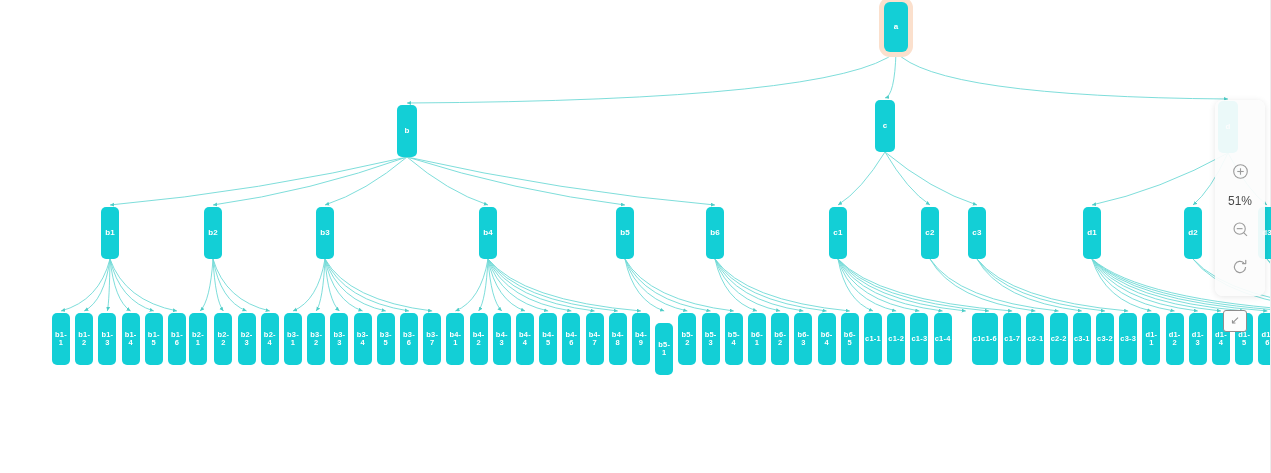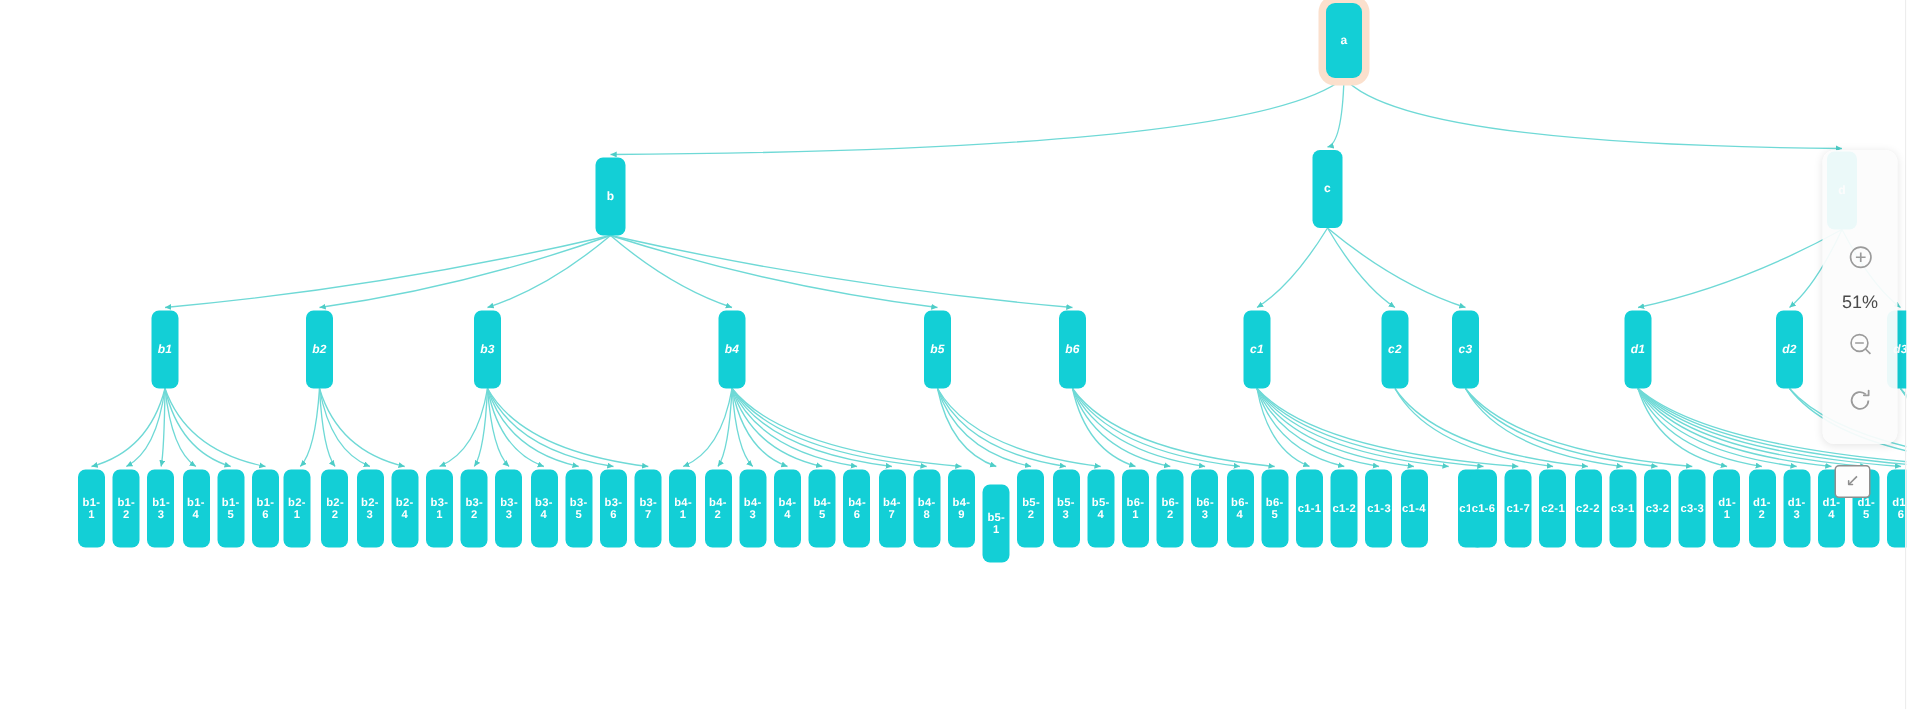--- a/index.html
+++ b/index.html
@@ -28,21 +28,21 @@
     overflow:hidden;
     word-break:break-all;
     user-select:none;
   }
   .node.root{
     background:#13cfd6;
     box-shadow:0 0 0 5px #fbe0cd;
     border-radius:6px;
   }
   .lvl1{font-size:8px;}
-  .lvl2{font-size:8px;font-style:italic;}
+  .lvl2{font-size:8px;}
   .leaf{font-size:7.5px;padding:0 1px;}
 
   
   #zoom-panel{
     position:absolute;
     right:6px;top:100px;
     width:50px;
     background:rgba(252,252,252,0.93);
     border-radius:8px;
     box-shadow:0 1px 6px rgba(0,0,0,.10);

